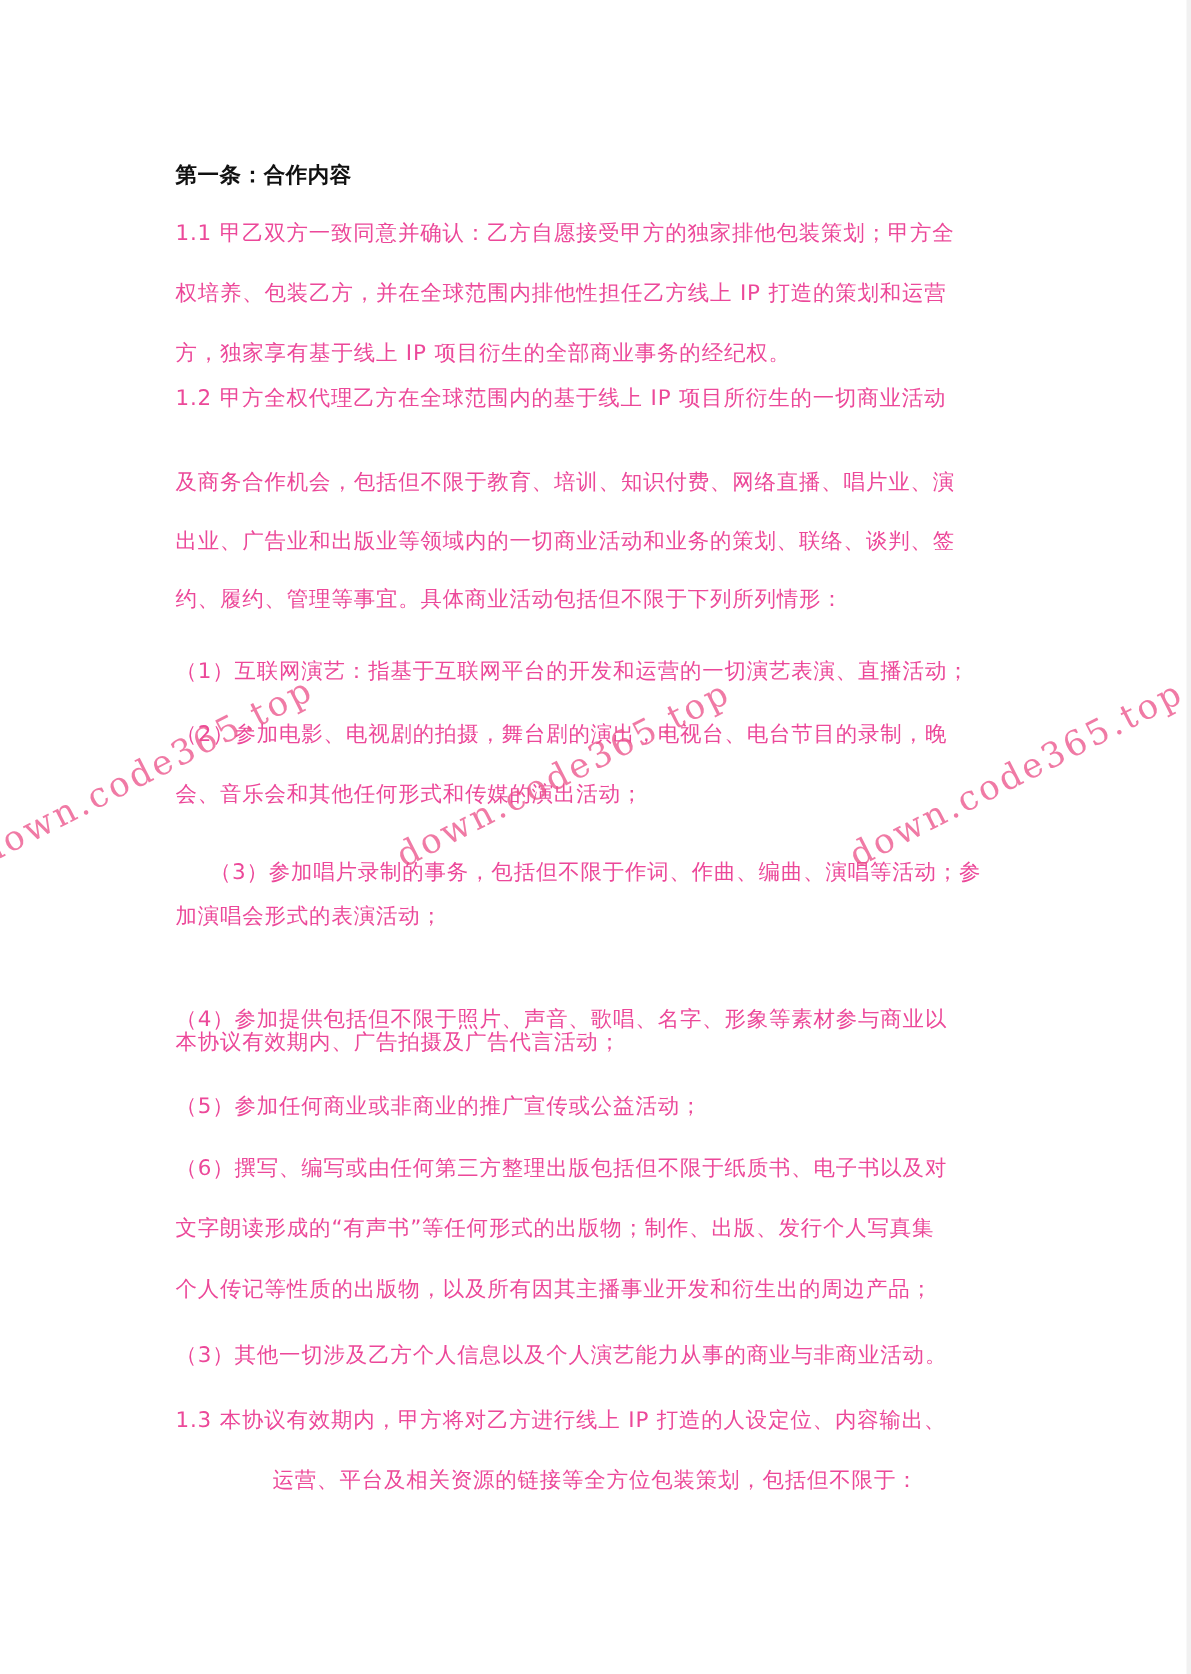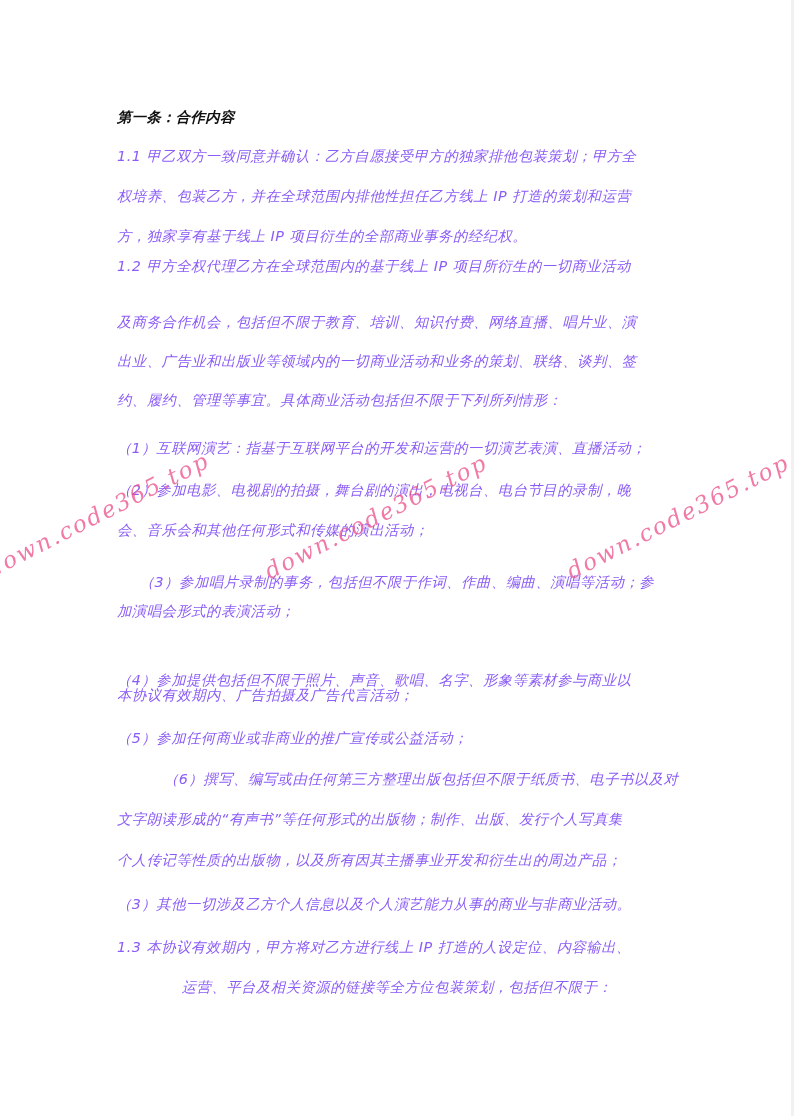--- a/index.html
+++ b/index.html
@@ -14,39 +14,38 @@
       overflow: hidden;
       font-family: "DejaVu Sans", "Liberation Sans", sans-serif;
       color: #1a1a1a;
     }
     .page {
       position: absolute;
       left: 0; top: 0;
       width: 791px;
       height: 1048px;
       background: #ffffff;
-      font-style: italic;
     }
     .edge {
       position: absolute;
       right: 0; top: 0;
       width: 3px;
       height: 1116px;
       background: #f1f1f1;
     }
     .line {
       position: absolute;
       left: 117px;
       width: 560px;
       font-size: 14.3px;
       line-height: 20px;
       height: 20px;
       white-space: nowrap;
       letter-spacing: 0.55px;
-      color: #8b5cf6;
+      color: #ec4899;
     }
     .line.heading {
       font-weight: bold;
       letter-spacing: 0.4px;
       color: #111;
     }
     .watermark {
       position: absolute;
       font-family: "DejaVu Serif", "Liberation Serif", serif;
       font-size: 23px;
@@ -72,21 +71,21 @@
       <div class="line" style="top: 351px;">出业、广告业和出版业等领域内的一切商业活动和业务的策划、联络、谈判、签</div>
       <div class="line" style="top: 390px;">约、履约、管理等事宜。具体商业活动包括但不限于下列所列情形：</div>
       <div class="line" style="top: 438px;">（1）互联网演艺：指基于互联网平台的开发和运营的一切演艺表演、直播活动；</div>
       <div class="line" style="top: 480px;">（2）参加电影、电视剧的拍摄，舞台剧的演出，电视台、电台节目的录制，晚</div>
       <div class="line" style="top: 520px;">会、音乐会和其他任何形式和传媒的演出活动；</div>
       <div class="line" style="top: 572px; text-align: center;">（3）参加唱片录制的事务，包括但不限于作词、作曲、编曲、演唱等活动；参</div>
       <div class="line" style="top: 601px;">加演唱会形式的表演活动；</div>
       <div class="line" style="top: 645px; margin-top: 25px;">（4）参加提供包括但不限于照片、声音、歌唱、名字、形象等素材参与商业以</div>
       <div class="line" style="top: 685px;">本协议有效期内、广告拍摄及广告代言活动；</div>
       <div class="line" style="top: 728px;">（5）参加任何商业或非商业的推广宣传或公益活动；</div>
-      <div class="line" style="top: 769px; margin-left: 47px;">（6）撰写、编写或由任何第三方整理出版包括但不限于纸质书、电子书以及对</div>
+      <div class="line" style="top: 769px;">（6）撰写、编写或由任何第三方整理出版包括但不限于纸质书、电子书以及对</div>
       <div class="line" style="top: 809px;">文字朗读形成的“有声书”等任何形式的出版物；制作、出版、发行个人写真集</div>
       <div class="line" style="top: 850px;">个人传记等性质的出版物，以及所有因其主播事业开发和衍生出的周边产品；</div>
       <div class="line" style="top: 894px;">（3）其他一切涉及乙方个人信息以及个人演艺能力从事的商业与非商业活动。</div>
       <div class="line" style="top: 937px;">1.3 本协议有效期内，甲方将对乙方进行线上 IP 打造的人设定位、内容输出、</div>
       <div class="line" style="top: 977px; text-align: center;">运营、平台及相关资源的链接等全方位包装策划，包括但不限于：</div>
     </div>
   <div id="marks">
       <div class="watermark" style="left: -6px; top: 556px;">down.code365.top</div>
       <div class="watermark" style="left: 272px; top: 558px;">down.code365.top</div>
       <div class="watermark" style="left: 574px; top: 558px;">down.code365.top</div>

